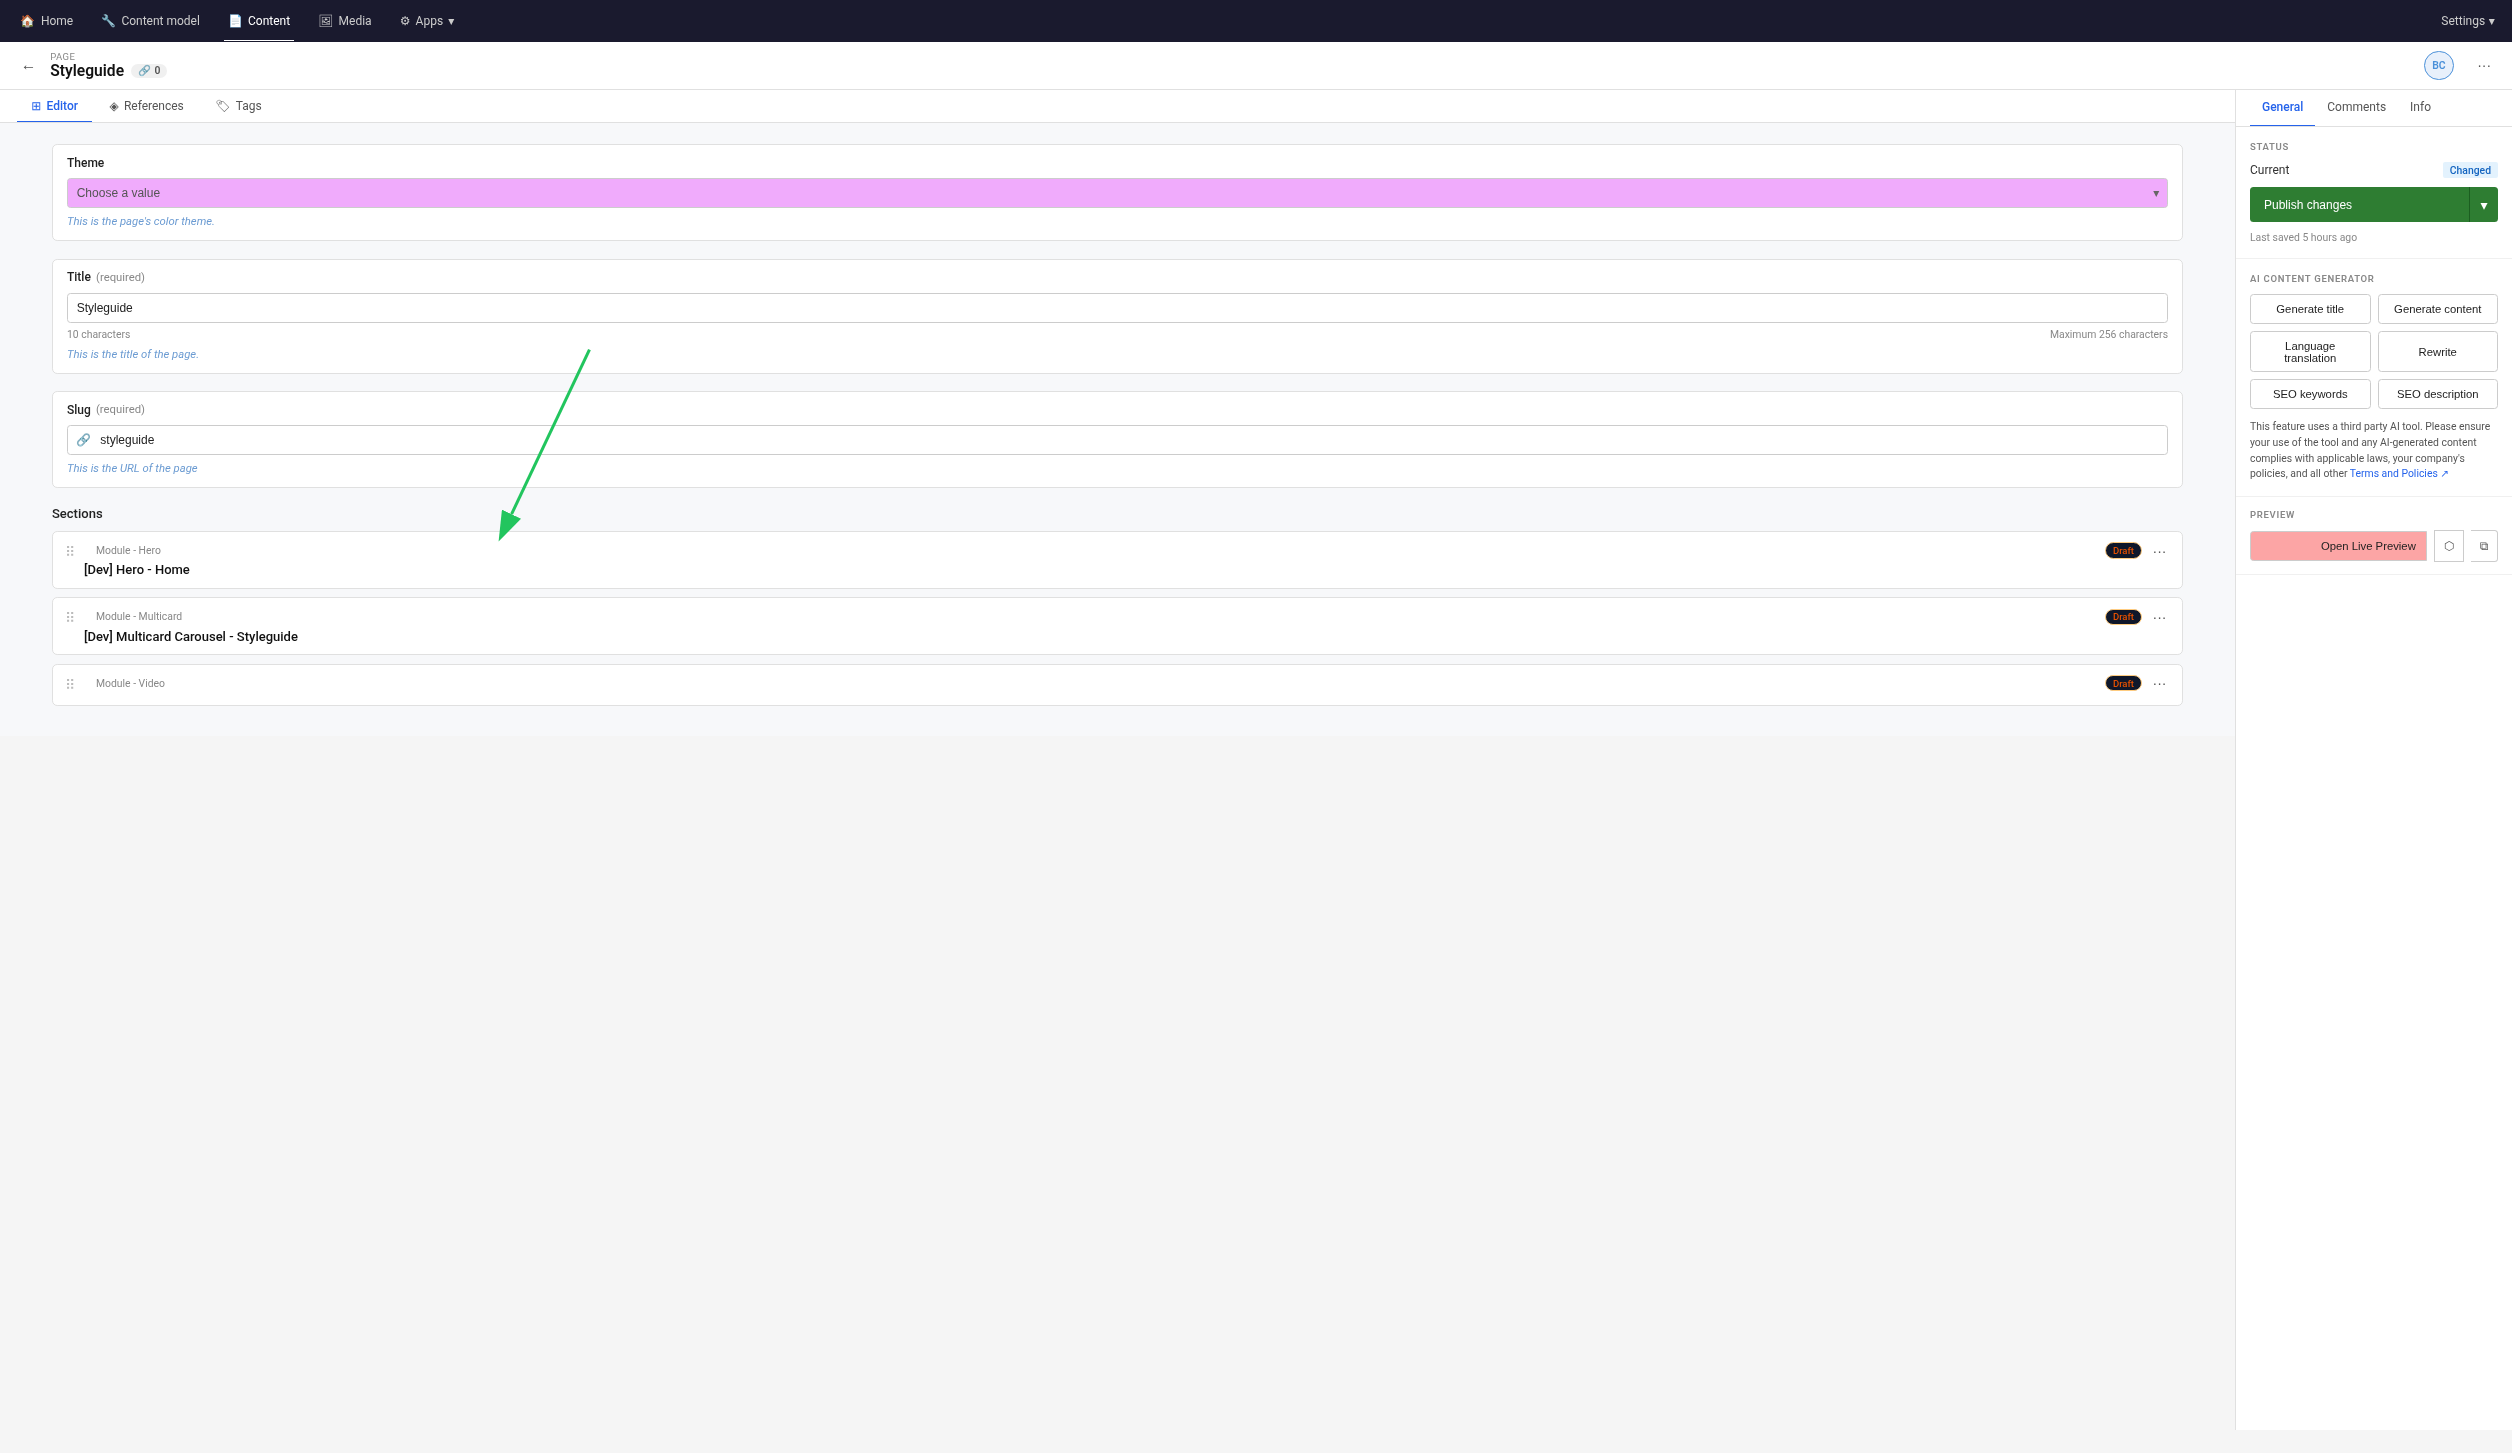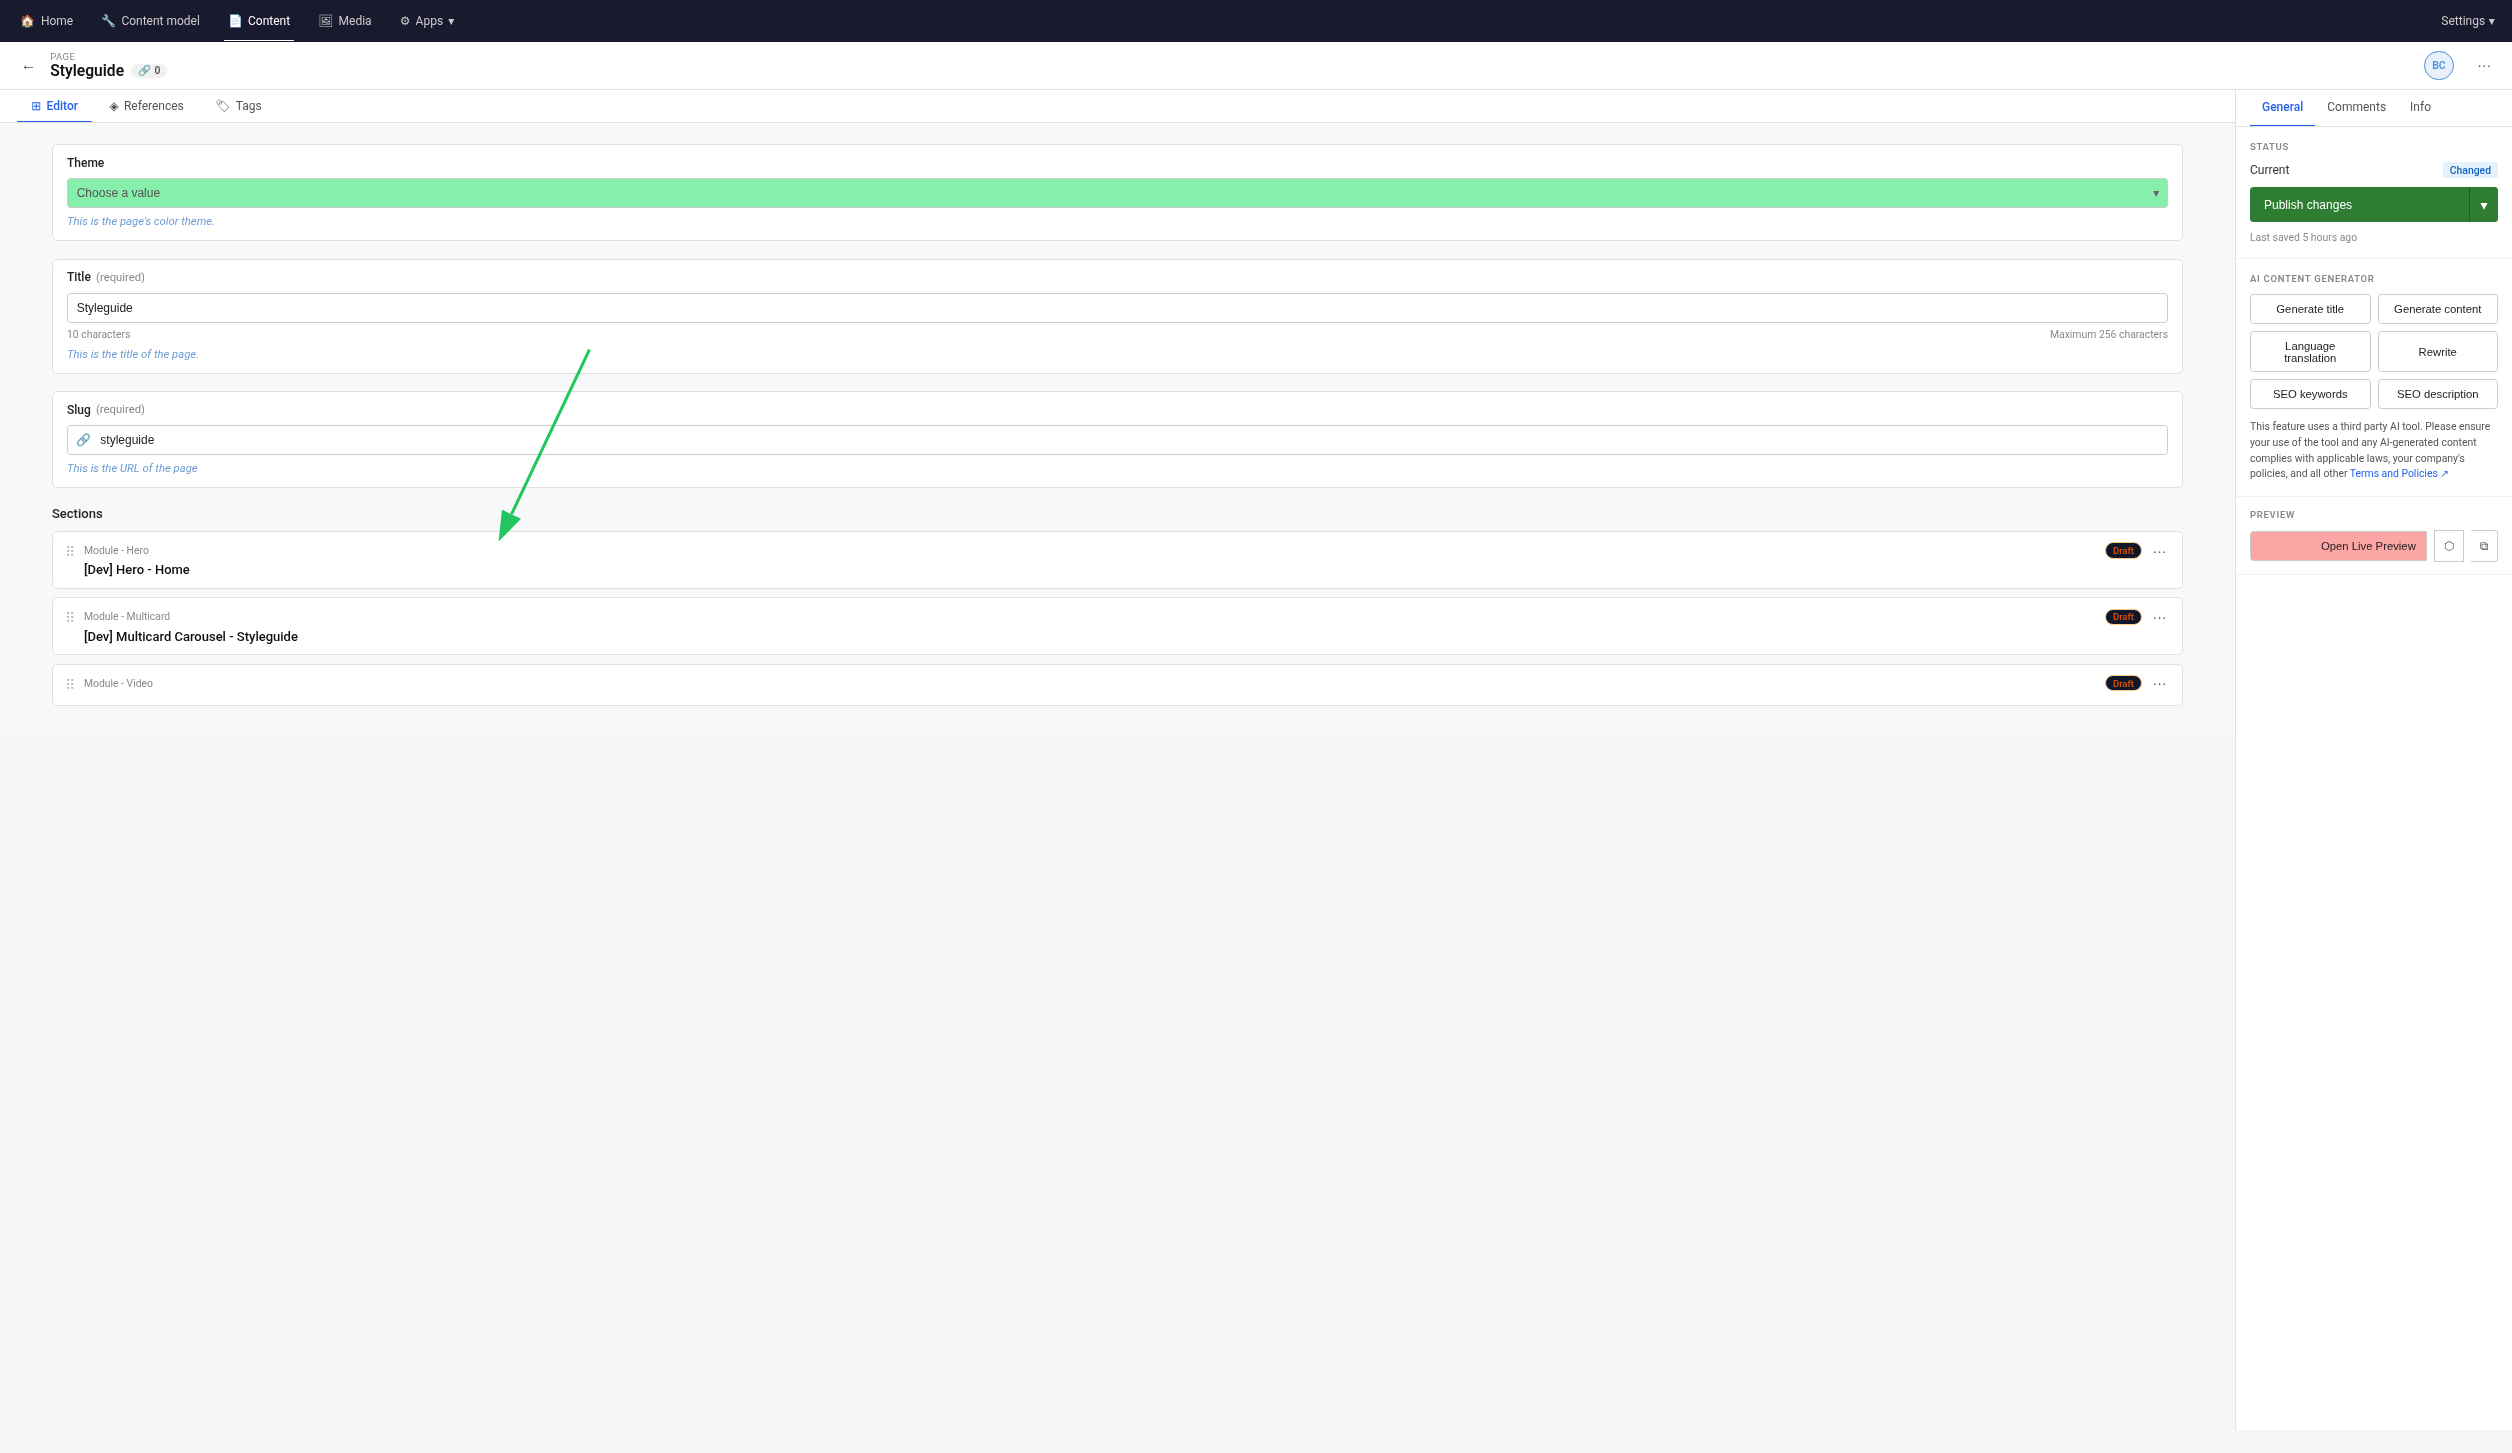--- a/index.html
+++ b/index.html
@@ -166,21 +166,21 @@
       padding: 8.7px 14px 12px 14px;
     }
 
     .select-input {
       width: 100%;
       padding: 7px 28px 7px 8.7px;
       border: 0.9px solid #ccc;
       border-radius: 3.5px;
       font-size: 12px;
       color: #555;
-      background: #86efac;
+      background: #f0abfc;
       appearance: none;
       cursor: pointer;
     }
     .select-wrapper {
       position: relative;
     }
     .select-wrapper::after {
       content: '▾';
       position: absolute;
       right: 8.7px;
@@ -266,20 +266,21 @@
     }
     .section-top-row {
       display: flex;
       align-items: center;
       justify-content: space-between;
       margin-bottom: 3.5px;
     }
     .section-type {
       font-size: 10.4px;
       color: #888;
+      margin-left: 12px;
     }
     .section-actions {
       display: flex;
       align-items: center;
       gap: 7px;
     }
     .draft-badge {
       background: #0f172a;
       color: #e65100;
       border: 0.9px solid #ffcc80;

